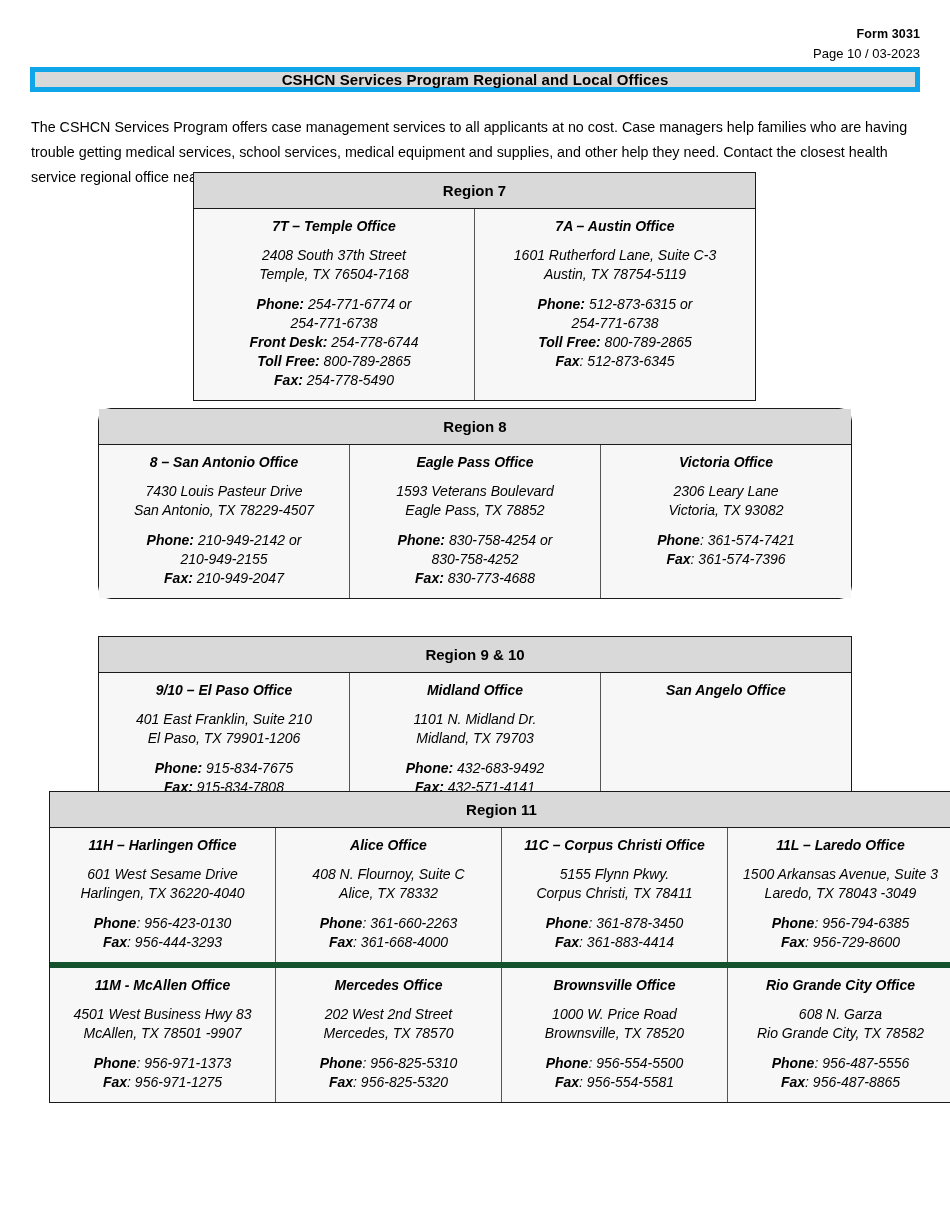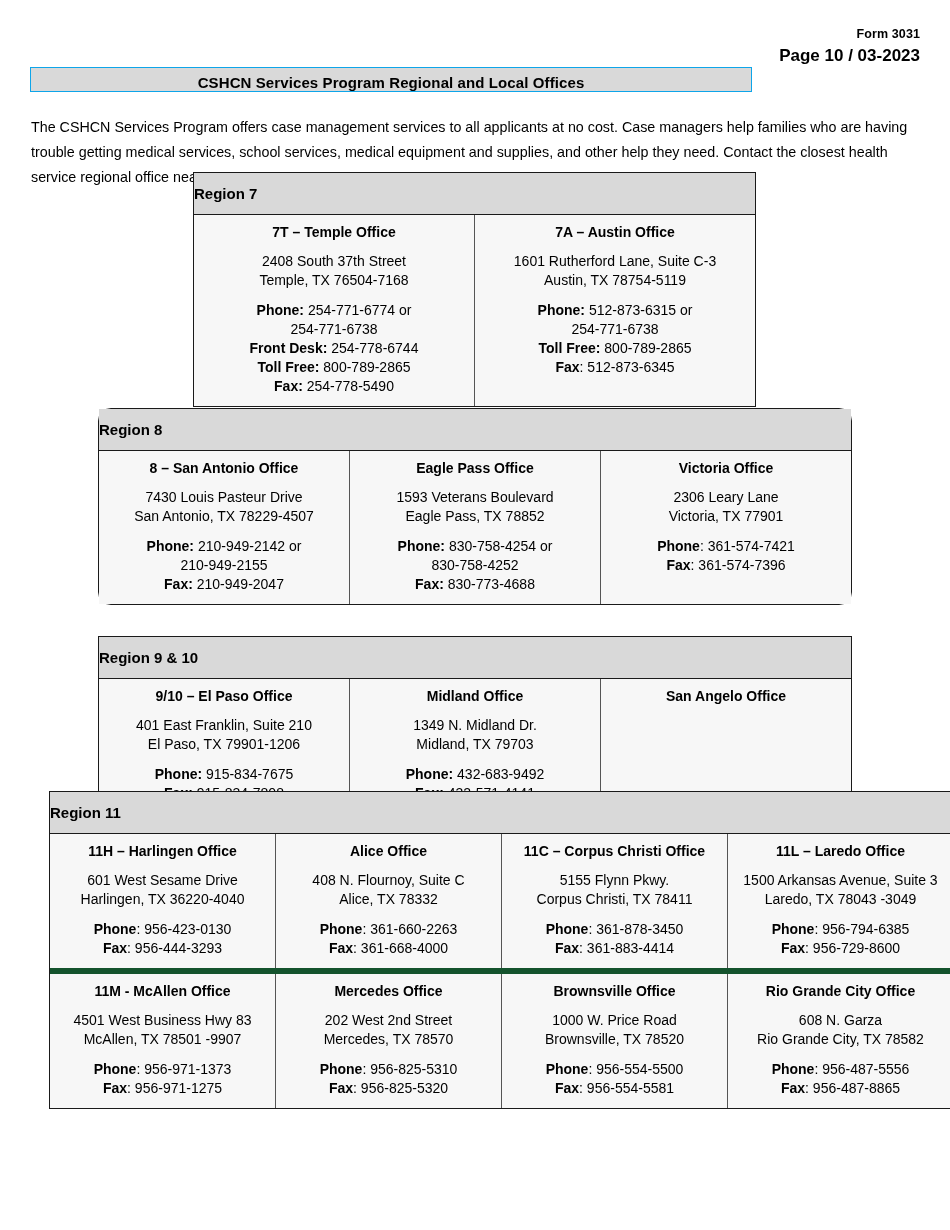--- a/index.html
+++ b/index.html
@@ -31,37 +31,37 @@
     right: 30px;
     text-align: right;
     line-height: 1.35;
   }
   .form-meta .form-no {
     font-size: 12.5px;
     font-weight: bold;
     letter-spacing: 0.1px;
   }
   .form-meta .page-no {
-    font-size: 17px;
-    font-weight: bold;
+    font-size: 13px;
+    font-weight: normal;
     margin-top: 2px;
   }
 
   
   .title-bar {
     position: absolute;
     top: 67px;
     left: 30px;
-    width: 722px;
+    width: 890px;
     height: 25px;
     background: #d9d9d9;
-    border: 1px solid #0ea5e9;
+    border: 5px solid #0ea5e9;
     box-sizing: border-box;
     display: flex;
-    align-items: flex-end;
+    align-items: center;
     justify-content: center;
   }
   .title-bar .title-text {
     font-size: 15px;
     font-weight: bold;
     letter-spacing: 0.1px;
   }
 
   
   .intro {
@@ -75,34 +75,36 @@
   }
 
   
   .region-table {
     position: absolute;
     box-sizing: border-box;
     border: 1px solid #1a1a1a;
     background: #fbfbfb;
   }
   .region-header {
-    height: 42px;
+    height: 36px;
     background: #d9d9d9;
     border-bottom: 1px solid #1a1a1a;
     display: flex;
     align-items: center;
+    justify-content: center;
     box-sizing: border-box;
   }
   .region-header .region-title {
     font-size: 15px;
     font-weight: bold;
   }
   .region-row {
     display: flex;
     box-sizing: border-box;
+    font-style: italic;
   }
   .region-row + .region-row {
     border-top: 6px solid #14532d;
     align-items: flex-end;
   }
   .office-cell {
     flex: 1 1 0;
     box-sizing: border-box;
     padding: 9px 6px 10px 6px;
     text-align: center;
@@ -222,21 +224,21 @@
           <div class="office-contact">
             <div><span class="lbl">Phone:</span><span> 830-758-4254 or</span></div>
             <div><span>830-758-4252</span></div>
             <div><span class="lbl">Fax:</span><span> 830-773-4688</span></div>
           </div>
         </div>
         <div class="office-cell">
           <div class="office-name">Victoria Office</div>
           <div class="office-addr">
             <div>2306 Leary Lane</div>
-            <div>Victoria, TX 77901</div>
+            <div>Victoria, TX 93082</div>
           </div>
           <div class="office-contact">
             <div><span class="lbl">Phone</span><span>: 361-574-7421</span></div>
             <div><span class="lbl">Fax</span><span>: 361-574-7396</span></div>
           </div>
         </div>
       </div>
     </div>
   <div class="region-table" id="region-910-table">
       <div class="region-header">
@@ -250,21 +252,21 @@
             <div>El Paso, TX 79901-1206</div>
           </div>
           <div class="office-contact">
             <div><span class="lbl">Phone:</span><span> 915-834-7675</span></div>
             <div><span class="lbl">Fax:</span><span> 915-834-7808</span></div>
           </div>
         </div>
         <div class="office-cell">
           <div class="office-name">Midland Office</div>
           <div class="office-addr">
-            <div>1349 N. Midland Dr.</div>
+            <div>1101 N. Midland Dr.</div>
             <div>Midland, TX 79703</div>
           </div>
           <div class="office-contact">
             <div><span class="lbl">Phone:</span><span> 432-683-9492</span></div>
             <div><span class="lbl">Fax:</span><span> 432-571-4141</span></div>
           </div>
         </div>
         <div class="office-cell">
           <div class="office-name">San Angelo Office</div>
         </div>

